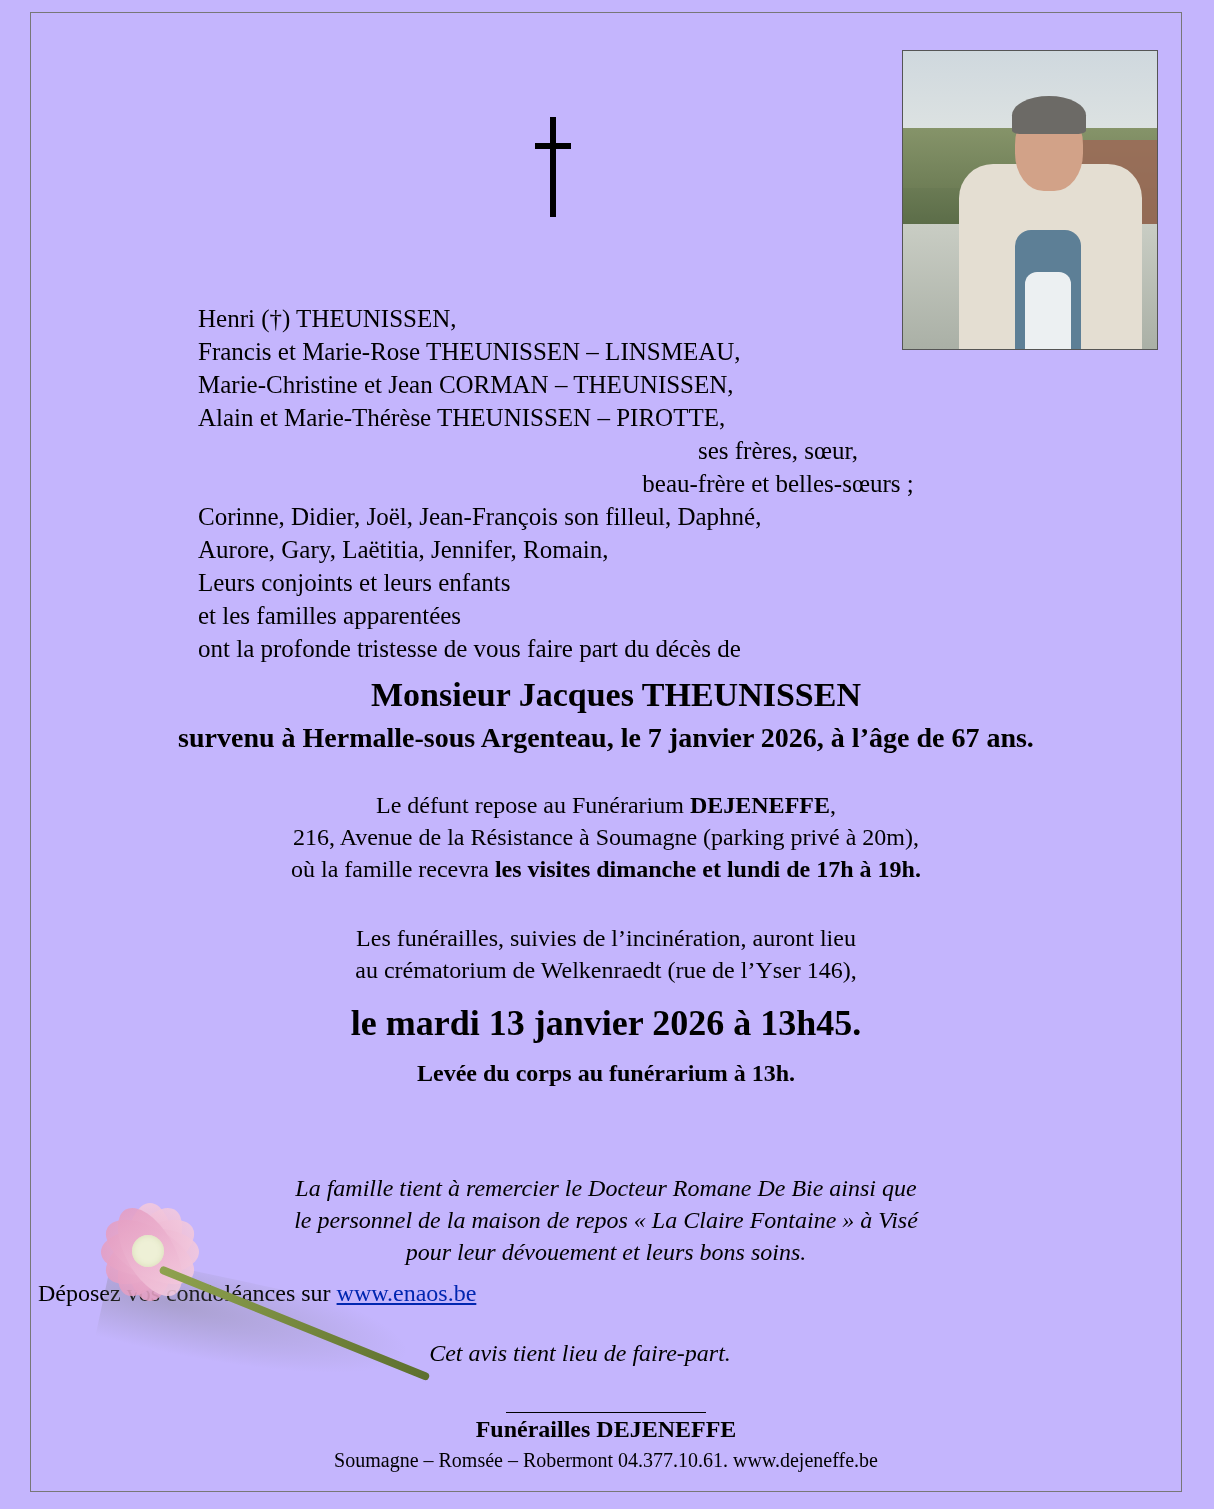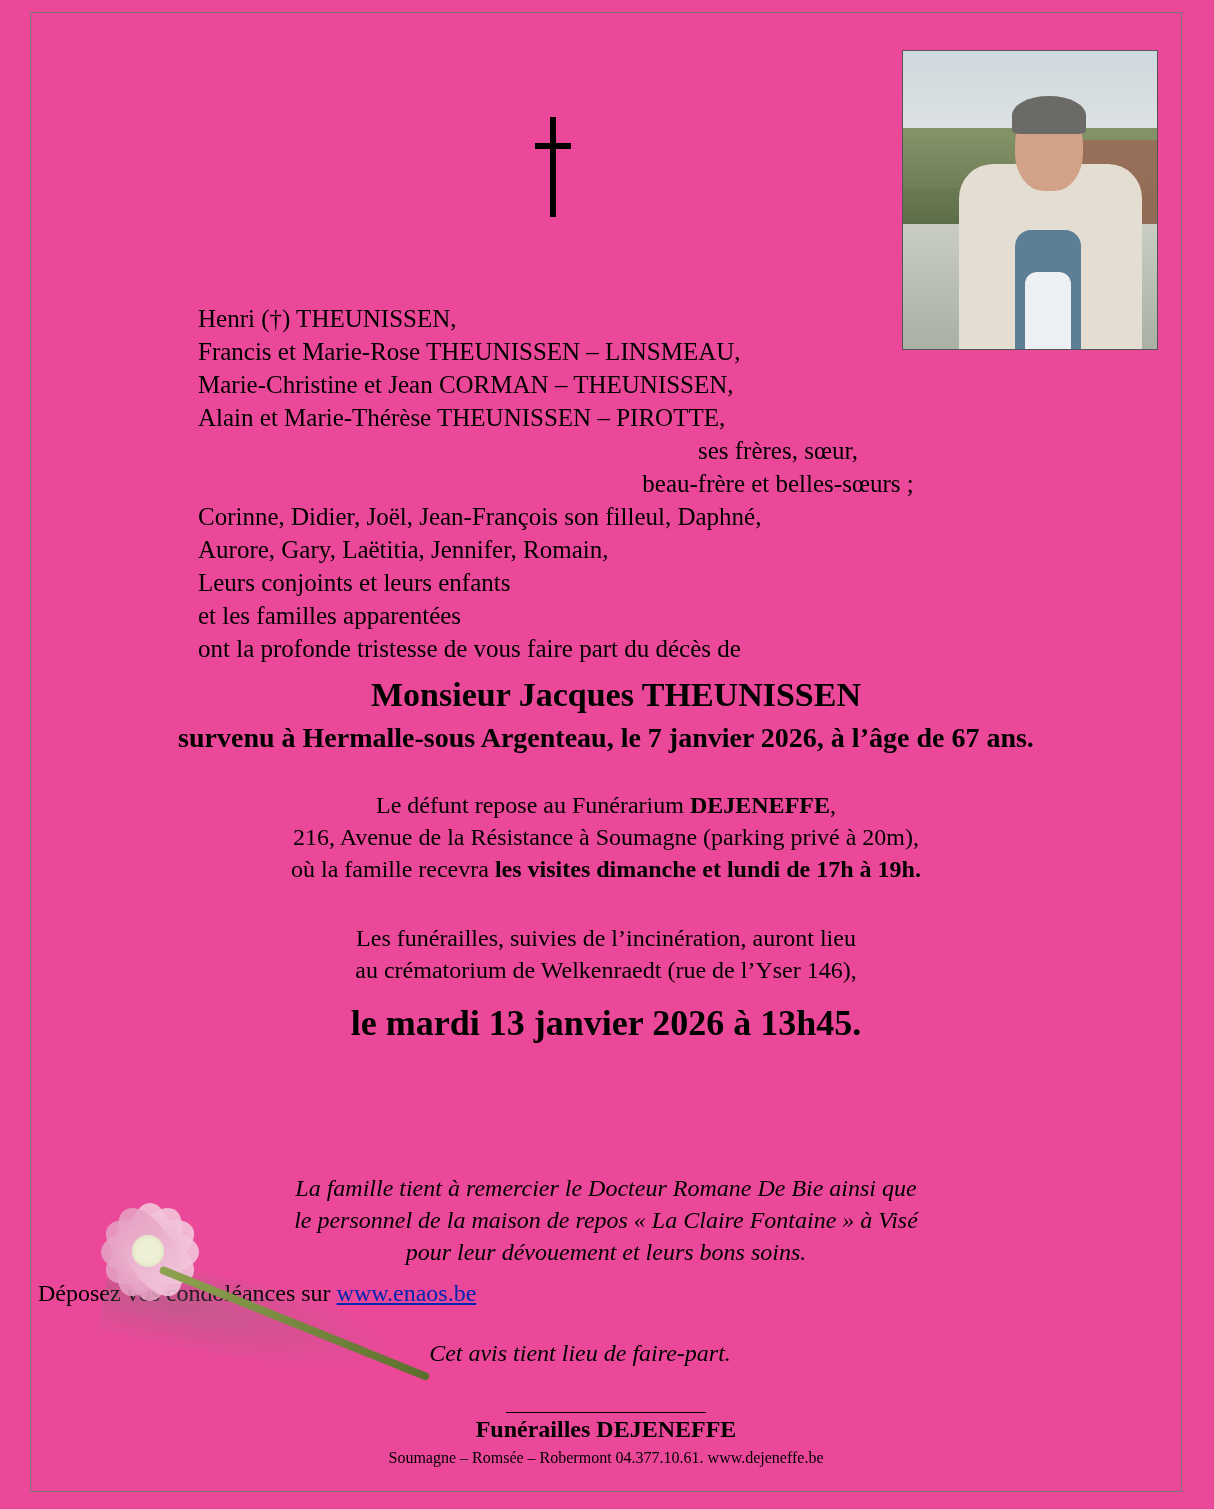--- a/index.html
+++ b/index.html
@@ -12,21 +12,21 @@
     height: 1509px;
     font-family: "Liberation Serif", serif;
     color: #000000;
     overflow: hidden;
   }
   .page {
     position: relative;
     width: 1214px;
     height: 1509px;
     box-sizing: border-box;
-    background: #ec4899;
+    background: #c4b5fd;
   }
   .border-frame {
     position: absolute;
     left: 30px;
     top: 12px;
     width: 1152px;
     height: 1480px;
     border: 1px solid #777777;
     box-sizing: border-box;
   }
@@ -265,21 +265,21 @@
     text-align: center;
     font-size: 24px;
     font-weight: bold;
   }
   .footer-2 {
     position: absolute;
     left: 0;
     top: 1437px;
     width: 1152px;
     text-align: center;
-    font-size: 16px;
+    font-size: 20px;
   }
 
   
   .flower {
     position: absolute;
     left: 20px;
     top: 1175px;
     width: 400px;
     height: 220px;
   }
@@ -389,20 +389,21 @@
         <span>où la famille recevra </span><strong>les visites dimanche et lundi de 17h à 19h.</strong>
       </div>
     </div>
 
     <div class="funerailles">
       <div>Les funérailles, suivies de l’incinération, auront lieu</div>
       <div>au crématorium de Welkenraedt (rue de l’Yser 146),</div>
     </div>
 
     <div class="bigdate">le mardi 13 janvier 2026 à 13h45.</div>
+    <div class="levee">Levée du corps au funérarium à 13h.</div>
 
     <div class="thanks">
       <div>La famille tient à remercier le Docteur Romane De Bie ainsi que</div>
       <div>le personnel de la maison de repos « La Claire Fontaine » à Visé</div>
       <div>pour leur dévouement et leurs bons soins.</div>
     </div>
 
     <div class="condol">
       <span>Déposez vos condoléances sur </span><a href="#">www.enaos.be</a>
     </div>

